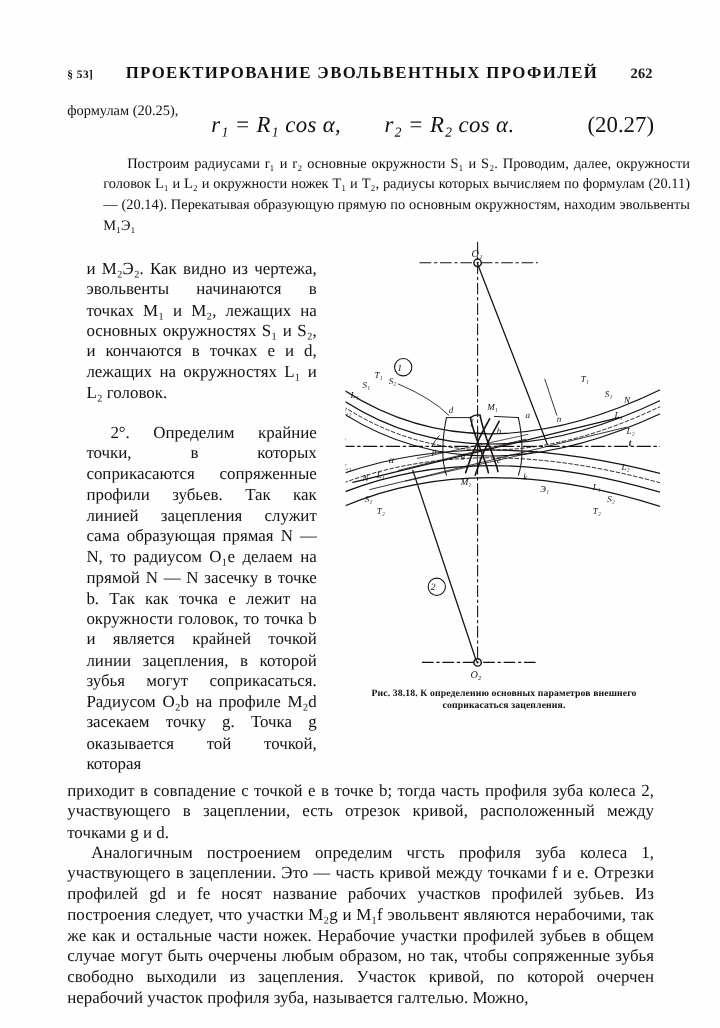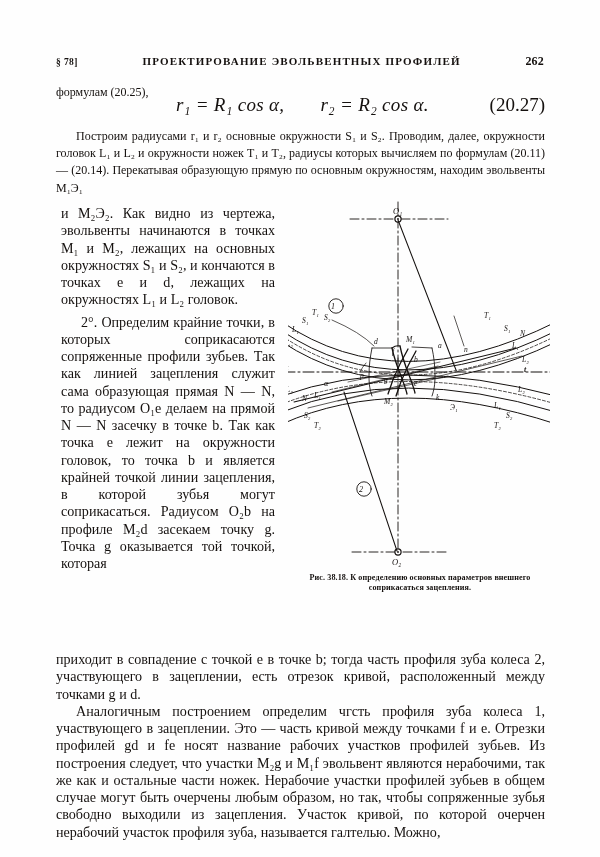--- a/index.html
+++ b/index.html
@@ -34,21 +34,21 @@
     font-weight: bold;
     font-size: 10px;
   }
   .runhead .sect {
     letter-spacing: 0.4px;
     font-size: 9.5px;
   }
   .runhead .title {
     flex: 1;
     text-align: center;
-    font-size: 11px;
+    font-size: 14px;
     letter-spacing: 1.15px;
     text-transform: uppercase;
     margin: 0 6px;
   }
   .runhead .folio {
     font-size: 12px;
     letter-spacing: 0.2px;
   }
 
   
@@ -59,21 +59,21 @@
     font-size: 12px;
     line-height: 17.2px;
     text-align: justify;
     text-justify: inter-word;
     hyphens: manual;
     font-family: Liberation Serif, serif;
   }
   #lead-line { top: 84px; }
   #para-1 { top: 128px; width: 489px; }
 
-  .indent { text-indent: 20px; }
+  .indent { text-indent: 20px; margin-left: 30px; }
 
   
   .formula {
     position: absolute;
     left: 56px;
     top: 94px;
     width: 489px;
     height: 20px;
     font-size: 19px;
   }
@@ -96,21 +96,21 @@
   
   .wrapcol {
     position: absolute;
     left: 56px;
     top: 200px;
     width: 224px;
     font-size: 14.1px;
     line-height: 17.25px;
     text-align: justify;
   }
-  .wrapcol p { margin: 5px; }
+  .wrapcol p { margin: 16px; }
 
   
   .figure {
     position: absolute;
     left: 288px;
     top: 196px;
     width: 262px;
     height: 372px;
   }
   .figure svg { display: block; }
@@ -139,21 +139,21 @@
     margin-top: 40px;
   }
   #para-lower p { margin: 0; }
 </style>
 </head>
 <body>
 
 <div class="page">
 
   <div class="runhead">
-    <span class="sect">§ 78]</span>
+    <span class="sect">§ 53]</span>
     <span class="title">ПРОЕКТИРОВАНИЕ ЭВОЛЬВЕНТНЫХ ПРОФИЛЕЙ</span>
     <span class="folio">262</span>
   </div>
 
   <div class="textcol" id="lead-line">формулам (20.25),</div>
 
   <div class="formula">
     <span class="fgroup">
       <i class="v">r₁ = R₁ cos α,</i>
       <span class="gap"></span>

